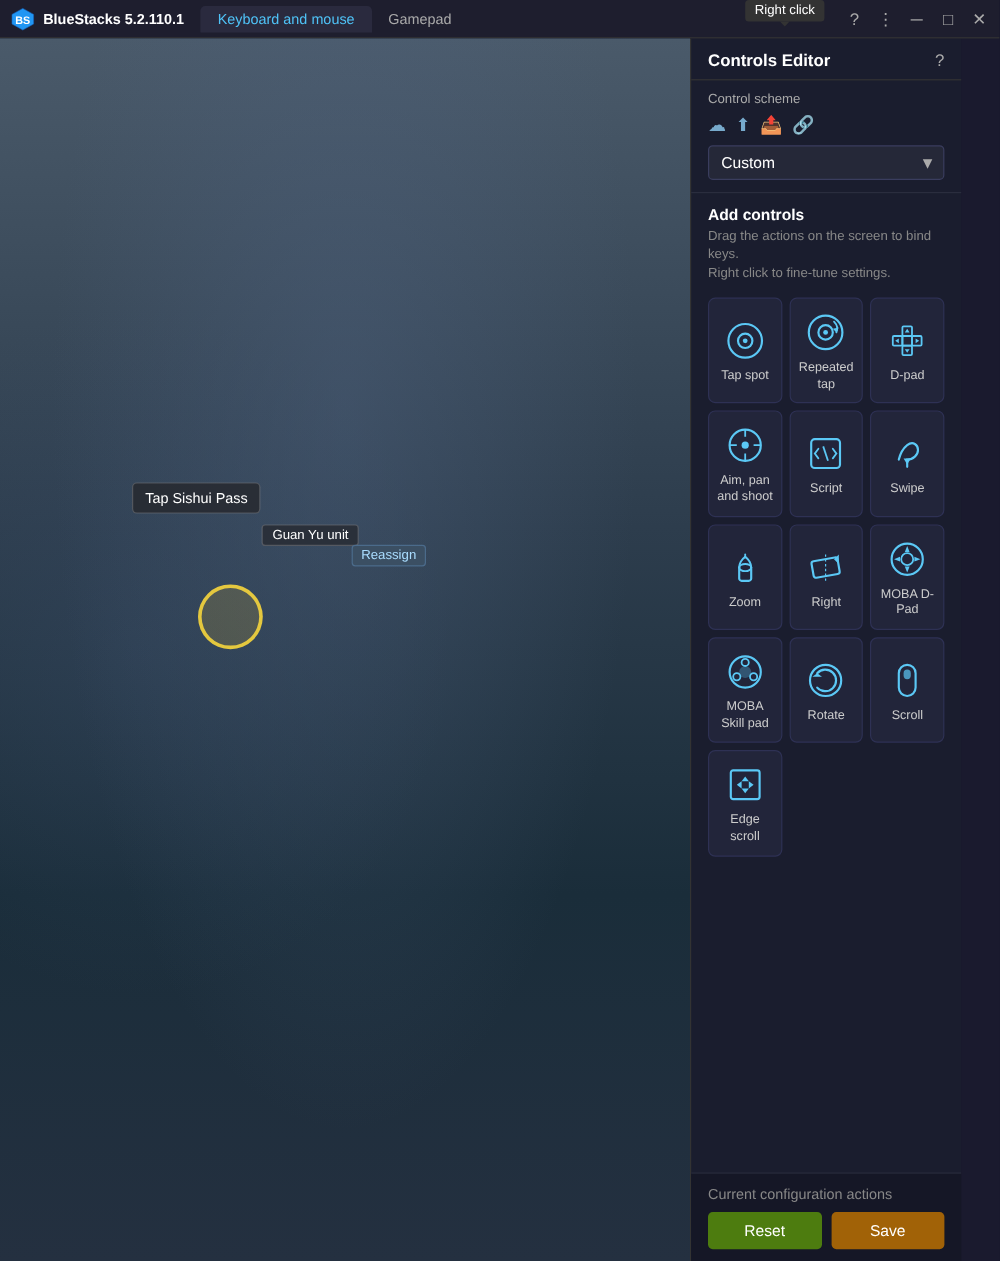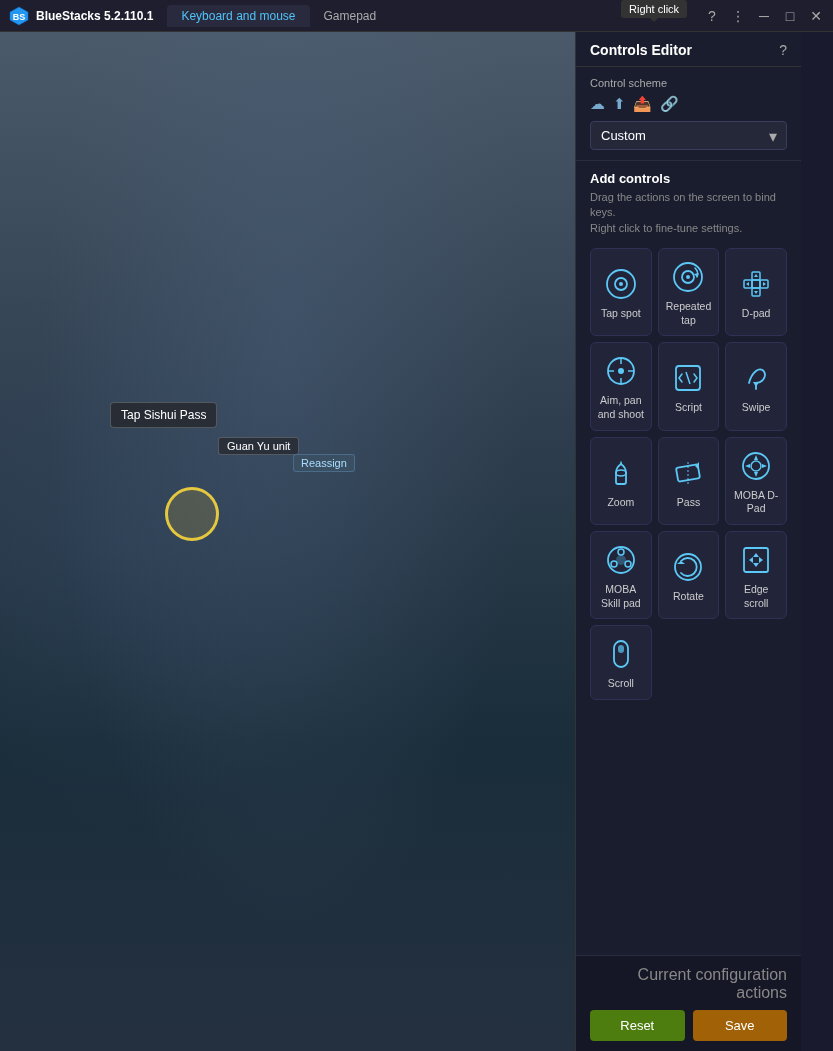--- a/index.html
+++ b/index.html
@@ -301,22 +301,22 @@
     }
 
     
     .bottom-bar {
       background: #151726;
       border-top: 1px solid #2a2d3e;
       padding: 10px 14px;
     }
     .bottom-bar-text {
       color: #888;
-      font-size: 16px;
-      text-align: right;
+      font-size: 12px;
+      text-align: left;
       margin-bottom: 8px;
     }
     .bottom-bar-actions {
       display: flex;
       gap: 8px;
     }
     .btn-reset {
       flex: 1;
       background: #4d7c0f;
       border: none;
@@ -496,21 +496,21 @@
         </div>
 
         <div class="control-item">
           <div class="control-item-icon">
             <svg viewBox="0 0 34 34" fill="none">
               <rect x="6" y="10" width="22" height="14" rx="2" stroke="#5bc8f5" stroke-width="1.8" transform="rotate(-10 17 17)"></rect>
               <line x1="17" y1="6" x2="17" y2="28" stroke="#5bc8f5" stroke-width="1" stroke-dasharray="2 2"></line>
               <polygon points="24,10 28,6 28,14" fill="#5bc8f5"></polygon>
             </svg>
           </div>
-          <span class="control-item-label">Pass</span>
+          <span class="control-item-label">Right</span>
         </div>
 
         <div class="control-item">
           <div class="control-item-icon">
             <svg viewBox="0 0 34 34" fill="none">
               <circle cx="17" cy="17" r="13" stroke="#5bc8f5" stroke-width="1.8"></circle>
               <circle cx="17" cy="17" r="5" stroke="#5bc8f5" stroke-width="1.5"></circle>
               <polygon points="17,6 15,11 19,11" fill="#5bc8f5"></polygon>
               <polygon points="17,28 15,23 19,23" fill="#5bc8f5"></polygon>
               <polygon points="6,17 11,15 11,19" fill="#5bc8f5"></polygon>
@@ -540,39 +540,39 @@
               <path d="M10 11 A9 9 0 1 1 10 23" stroke="#5bc8f5" stroke-width="1.8" stroke-linecap="round" fill="none"></path>
               <polygon points="10,11 6,14 14,14" fill="#5bc8f5"></polygon>
             </svg>
           </div>
           <span class="control-item-label">Rotate</span>
         </div>
 
         <div class="control-item">
           <div class="control-item-icon">
             <svg viewBox="0 0 34 34" fill="none">
+              <rect x="10" y="4" width="14" height="26" rx="7" stroke="#5bc8f5" stroke-width="1.8"></rect>
+              <rect x="14" y="8" width="6" height="8" rx="3" fill="#5bc8f5" opacity="0.7"></rect>
+            </svg>
+          </div>
+          <span class="control-item-label">Scroll</span>
+        </div>
+
+        <div class="control-item">
+          <div class="control-item-icon">
+            <svg viewBox="0 0 34 34" fill="none">
               <rect x="5" y="5" width="24" height="24" rx="2" stroke="#5bc8f5" stroke-width="1.8"></rect>
               <rect x="5" y="5" width="24" height="24" rx="2" stroke="#5bc8f5" stroke-width="3" fill="none" stroke-dasharray="0 10 0 10"></rect>
               <polygon points="17,10 14,14 20,14" fill="#5bc8f5"></polygon>
               <polygon points="17,24 14,20 20,20" fill="#5bc8f5"></polygon>
               <polygon points="10,17 14,14 14,20" fill="#5bc8f5"></polygon>
               <polygon points="24,17 20,14 20,20" fill="#5bc8f5"></polygon>
             </svg>
           </div>
           <span class="control-item-label">Edge scroll</span>
-        </div>
-
-        <div class="control-item">
-          <div class="control-item-icon">
-            <svg viewBox="0 0 34 34" fill="none">
-              <rect x="10" y="4" width="14" height="26" rx="7" stroke="#5bc8f5" stroke-width="1.8"></rect>
-              <rect x="14" y="8" width="6" height="8" rx="3" fill="#5bc8f5" opacity="0.7"></rect>
-            </svg>
-          </div>
-          <span class="control-item-label">Scroll</span>
         </div>
 
       </div>
     </div>
 
     <div class="bottom-bar">
       <div class="bottom-bar-text">Current configuration actions</div>
       <div class="bottom-bar-actions">
         <button class="btn-reset">Reset</button>
         <button class="btn-save">Save</button>

